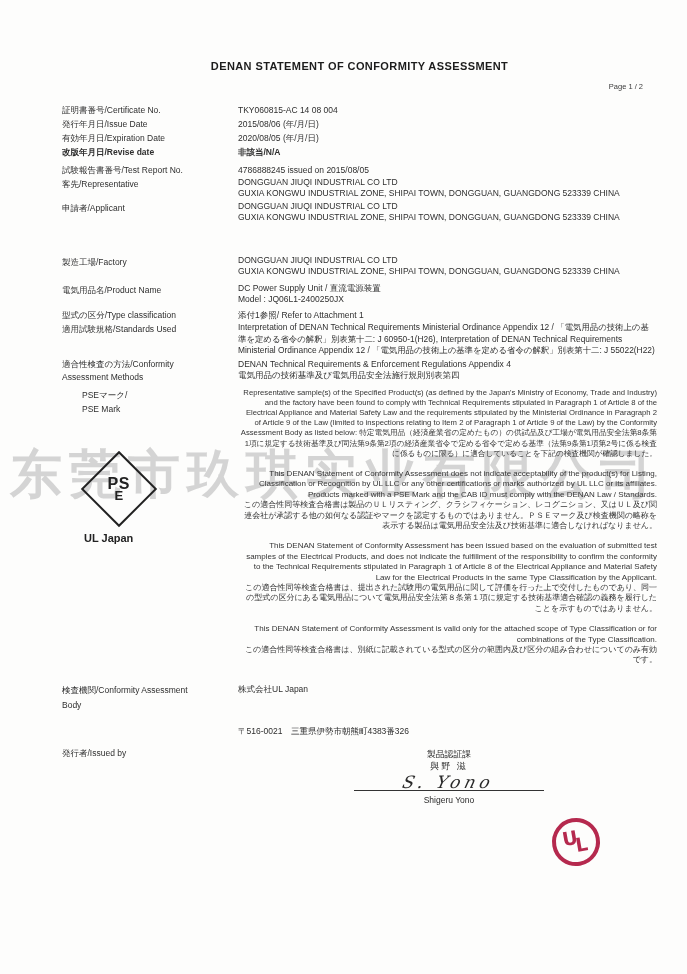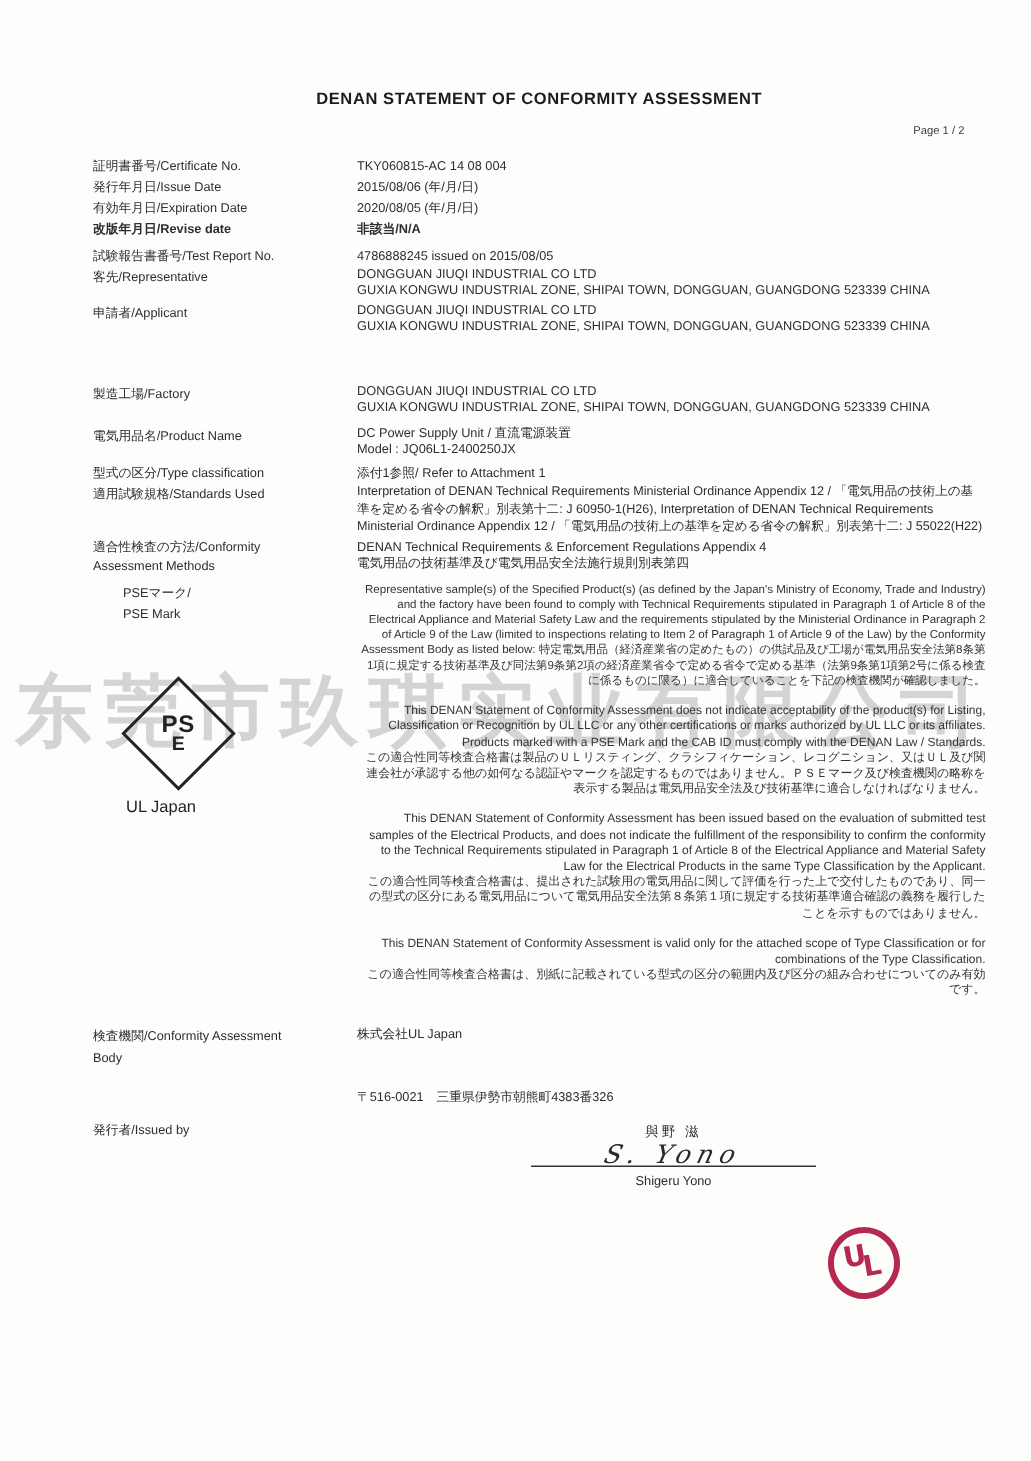--- a/index.html
+++ b/index.html
@@ -31,21 +31,21 @@
   .pse-right{flex:1;text-align:right;}
   .p-sm{font-size:7.7px;line-height:10.2px;margin:0 0 10px 0;max-width:424px;color:#343434;}
   .p-md{font-size:8px;line-height:10.4px;margin:0 0 10px 0;max-width:424px;color:#343434;}
   .diamond{
     width:50px;height:50px;border:2.5px solid #222;transform:rotate(45deg);
     margin:46px 0 0 30px;display:flex;align-items:center;justify-content:center;background:transparent;
   }
   .diamond-inner{transform:rotate(-45deg);text-align:center;font-weight:bold;color:#222;}
   .diamond-inner .ps{font-size:16px;line-height:13px;letter-spacing:.5px;}
   .diamond-inner .e{font-size:13px;line-height:12px;}
-  .pse-caption{font-weight:normal;font-size:11px;margin:16px 0 0 22px;color:#222;}
+  .pse-caption{font-weight:bold;font-size:11px;margin:16px 0 0 22px;color:#222;}
   .body-row{margin-top:6px;}
   .body-row .lbl{line-height:16px;}
   .sig-block{margin:2px 0 0 96px;width:230px;text-align:center;}
   .sig-dept{font-size:8.8px;line-height:12px;color:#2a2a2a;}
   .sig-name{font-size:9px;line-height:13px;color:#2a2a2a;letter-spacing:2px;}
   .sig-script{
     font-family:"DejaVu Serif", serif;font-style:italic;font-size:17px;
     transform:skewX(-14deg);display:inline-block;color:#2a2a2a;
     letter-spacing:4px;margin-top:2px;
   }
@@ -170,20 +170,21 @@
       <div class="val">
         <div class="vline" style="line-height:14px;">株式会社UL Japan</div>
         <div class="vline" style="line-height:14px;margin-top:28px;">〒516-0021　三重県伊勢市朝熊町4383番326</div>
       </div>
     </div>
 
     <div class="row" style="margin-top:8px;">
       <div class="lbl">発行者/Issued by</div>
       <div class="val">
         <div class="sig-block">
+          <div class="sig-dept">製品認証課</div>
           <div class="sig-name">與野 滋</div>
           <div>
             <span class="sig-script">S. Yono</span>
           </div>
           <div class="sig-line"></div>
           <div class="sig-printed">Shigeru Yono</div>
         </div>
       </div>
     </div>
 

